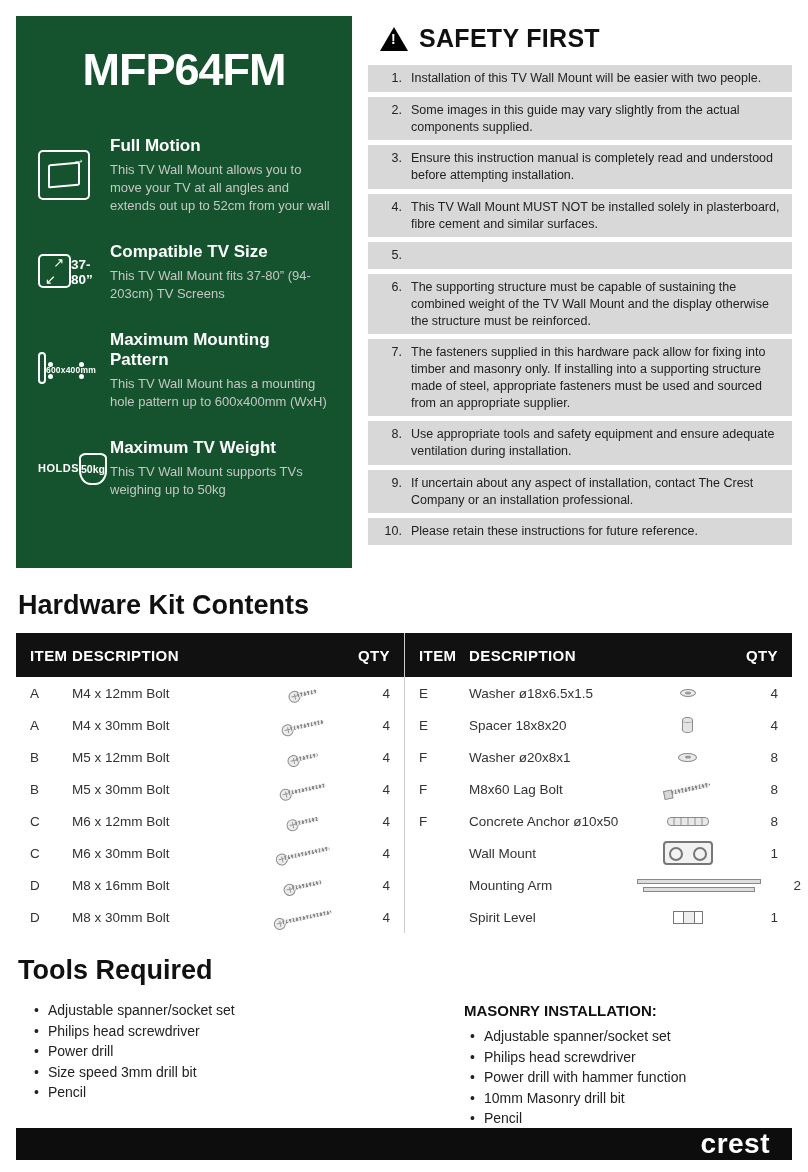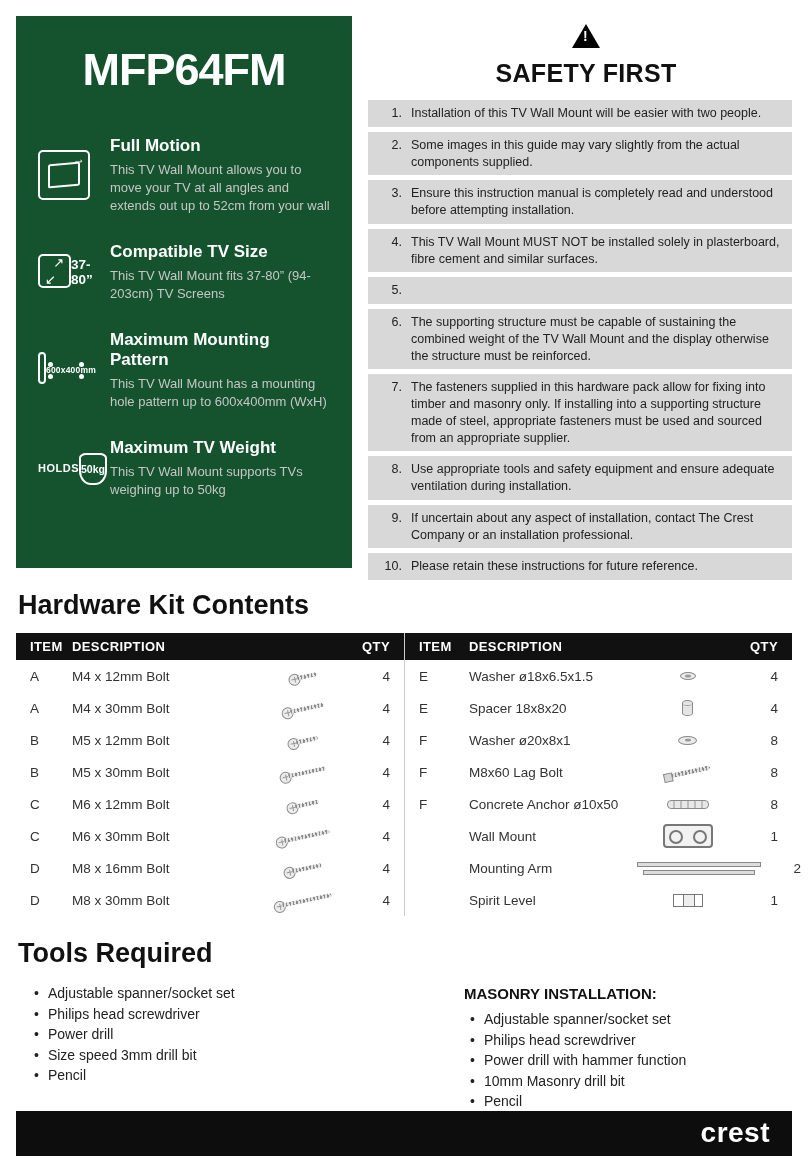--- a/index.html
+++ b/index.html
@@ -34,38 +34,38 @@
   .fi-pattern .fi-bottom { font-size:8.5px; letter-spacing:.2px; }
   .fi-weight .fi-top { font-size:11px; }
   .fi-weight .fi-bottom { margin-top:2px; width:38px; height:32px; border:2px solid #fff; border-radius:7px 7px 12px 12px / 5px 5px 14px 14px; display:flex; align-items:center; justify-content:center; font-size:10.5px; }
 
   .feature-text { flex:1; }
   .feature-title { font-size:17px; font-weight:bold; margin-bottom:5px; }
   .feature-desc { font-size:13px; color:#c6c6c6; line-height:1.38; }
 
   
   .safety-panel { flex:1; display:flex; flex-direction:column; }
-  .safety-header { display:flex; align-items:center; gap:11px; padding:8px 0 12px 12px;flex-direction:column; }
+  .safety-header { display:flex; align-items:center; gap:11px; padding:8px 0 12px 12px; }
   .warn-tri { width:0; height:0; border-left:14px solid transparent; border-right:14px solid transparent; border-bottom:24px solid #000; position:relative; }
   .warn-tri::after { content:"!"; position:absolute; left:-3px; top:4px; color:#fff; font-weight:bold; font-size:14px; }
   .safety-title { font-size:25px; font-weight:bold; letter-spacing:.3px; color:#111; }
   .safety-list { display:flex; flex-direction:column; gap:5px; }
   .safety-item { background:#d8d8d8; display:flex; padding:5px 10px 5px 8px; }
   .s-num { width:26px; min-width:26px; text-align:right; margin-right:9px; font-size:12.5px; color:#222; line-height:1.34; }
   .s-text { font-size:12.5px; color:#222; line-height:1.34; }
 
   
   .section-title { font-size:27px; font-weight:bold; color:#111; margin:22px 0 12px 2px; }
   .hw-table { display:flex; }
   .hw-half { width:50%; }
   .hw-half.right { border-left:1px solid #ccc; }
   .hw-head, .hw-row { display:grid; align-items:center; padding:0 14px; }
   .hw-half.left .hw-head, .hw-half.left .hw-row { grid-template-columns:42px 1fr 95px 40px; }
   .hw-half.right .hw-head, .hw-half.right .hw-row { grid-template-columns:50px 168px 1fr 40px; }
-  .hw-head { background:#111; color:#fff; height:27px; font-size:13px; font-weight:bold; letter-spacing:.4px; }
+  .hw-head { background:#111; color:#fff; height:44px; font-size:15px; font-weight:bold; letter-spacing:.4px; }
   .hw-row { height:32px; font-size:13.5px; color:#333; }
   .hw-qty, .hw-head .qty { text-align:right; }
   .hw-iconcell { display:flex; justify-content:center; align-items:center; }
 
   
   .hwi { display:inline-block; }
   .hw-bolt { position:relative; height:11px; transform:rotate(-12deg); }
   .hw-bolt::before { content:""; position:absolute; left:0; top:.5px; width:10px; height:10px; border-radius:50%;
     background: linear-gradient(#999,#999) center/6px 1px no-repeat, linear-gradient(#999,#999) center/1px 6px no-repeat, #ececec;
     border:1px solid #8c8c8c; }

